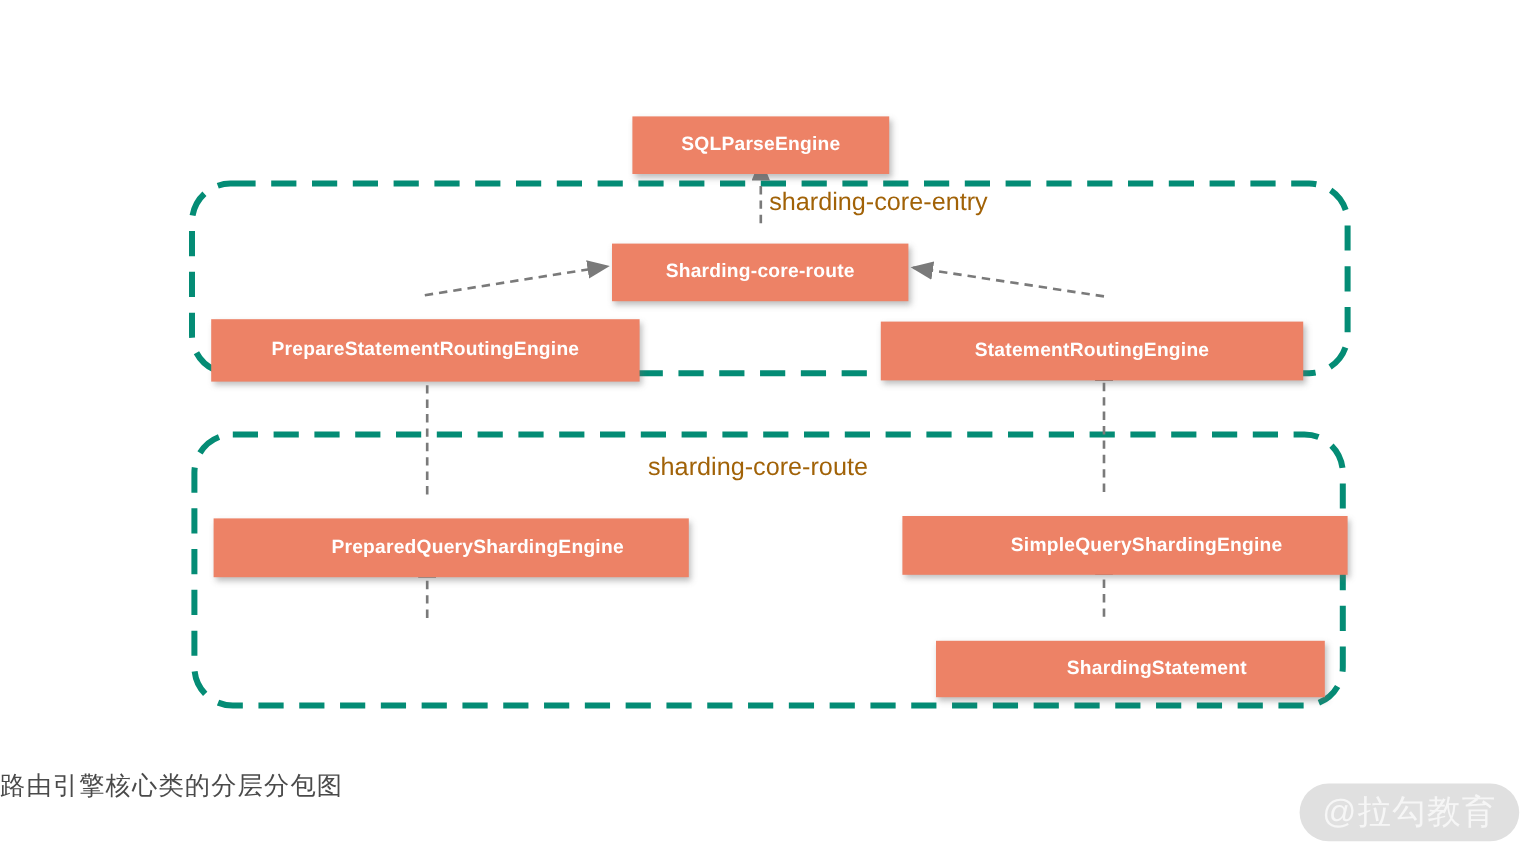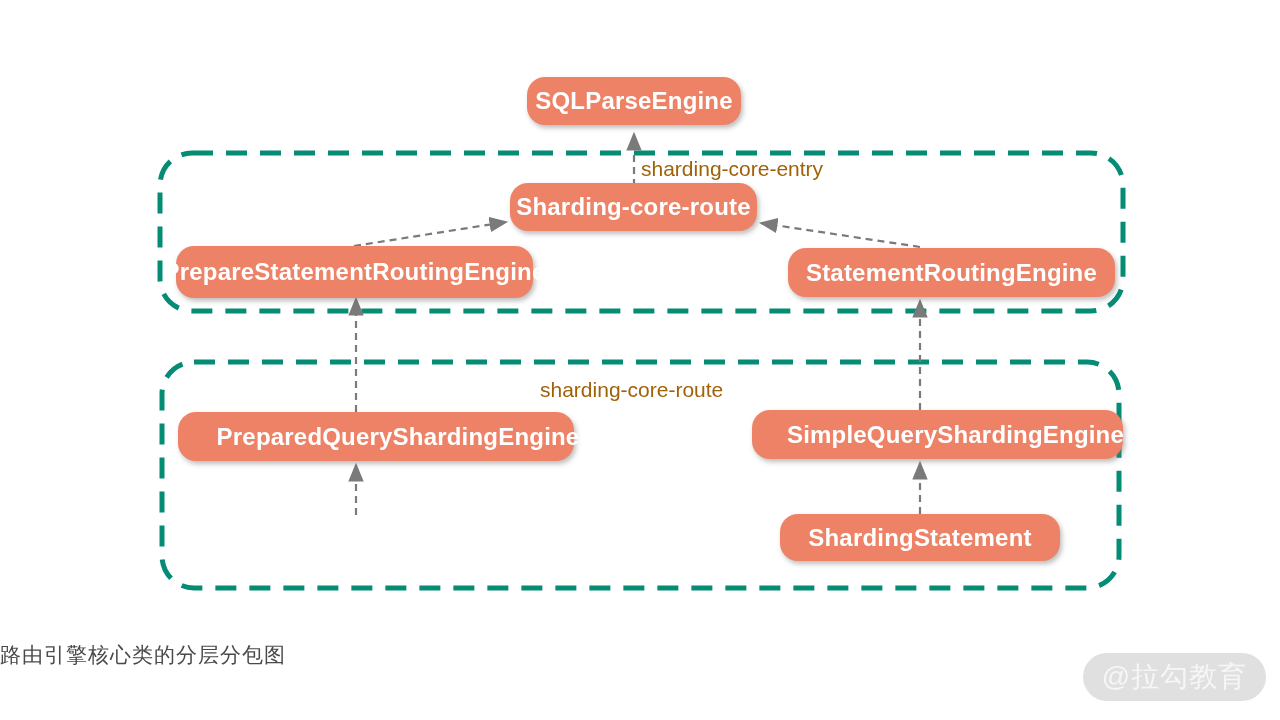--- a/index.html
+++ b/index.html
@@ -19,29 +19,30 @@
     position: absolute;
     left: 0; top: 0;
     width: 1280px; height: 720px;
     z-index: 1;
   }
   .node {
     position: absolute;
     z-index: 3;
     background: #ED8266;
     color: #ffffff;
-    border-radius: 18px;
+    border-radius: 0;
     display: flex;
     align-items: center;
     justify-content: center;
     font-weight: bold;
-    font-size: 24px;
+    font-size: 16px;
     letter-spacing: 0.2px;
     box-shadow: 2px 3px 5px rgba(110,110,110,0.45);
     white-space: nowrap;
+    margin-top: 20px;
   }
   .group-label {
     position: absolute;
     z-index: 2;
     color: #a16207;
     font-size: 21px;
     white-space: nowrap;
   }
   .caption {
     position: absolute;
@@ -68,25 +69,25 @@
     display: flex;
     align-items: center;
     justify-content: center;
     letter-spacing: 1px;
   }
 
   
   #n-sqlparse   { left: 527px; top:  77px; width: 214px; height: 48px; }
   #n-corerooute { left: 510px; top: 183px; width: 247px; height: 48px; }
   #n-preparese  { left: 176px; top: 246px; width: 357px; height: 52px; }
-  #n-statement  { left: 788px; top: 248px; width: 327px; height: 49px; }
+  #n-statement  { left: 734px; top: 248px; width: 352px; height: 49px; }
   #n-preparedq  { left: 178px; top: 412px; width: 352px; height: 49px; padding-left: 44px; }
   #n-simpleq    { left: 752px; top: 410px; width: 335px; height: 49px; padding-left: 36px; }
   #n-shardprep  { left: 178px; top: 515px; width: 352px; height: 49px; }
-  #n-shardstmt  { left: 780px; top: 514px; width: 280px; height: 47px; }
+  #n-shardstmt  { left: 780px; top: 514px; width: 280px; height: 47px; padding-left: 44px; }
 
   #lbl-entry { left: 641px; top: 157px; }
   #lbl-route { left: 540px; top: 378px; }
 </style>
 </head>
 <body>
 
 <div class="canvas">
 
   <svg class="svg-layer" viewBox="0 0 1280 720" xmlns="http://www.w3.org/2000/svg">

